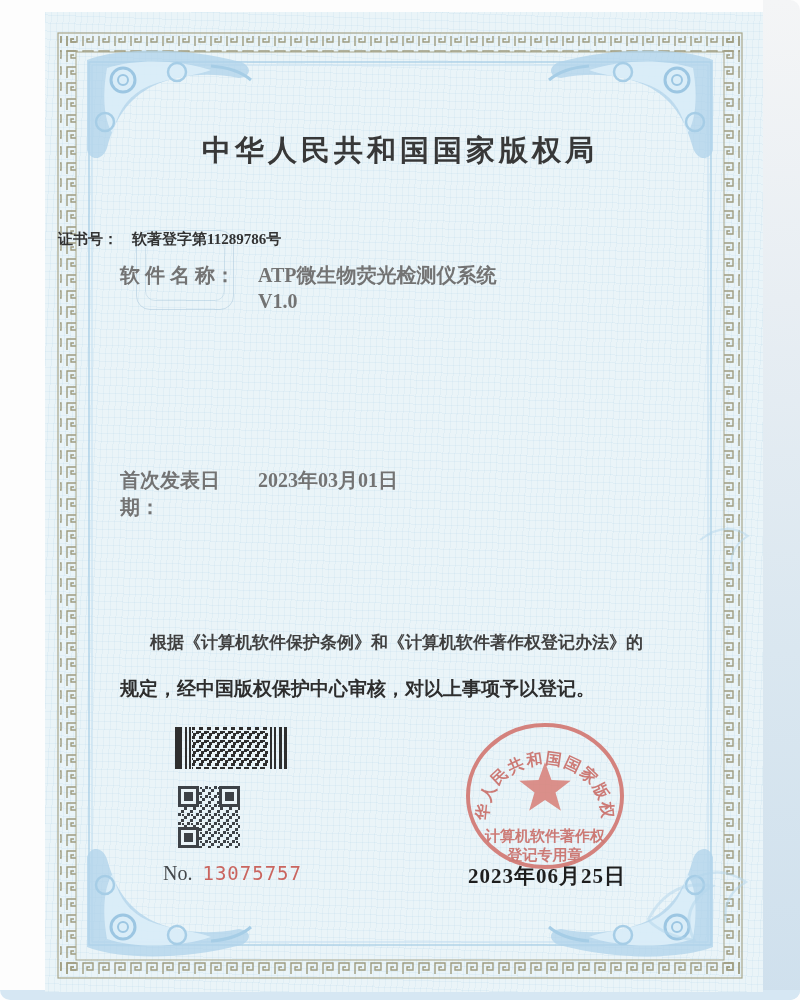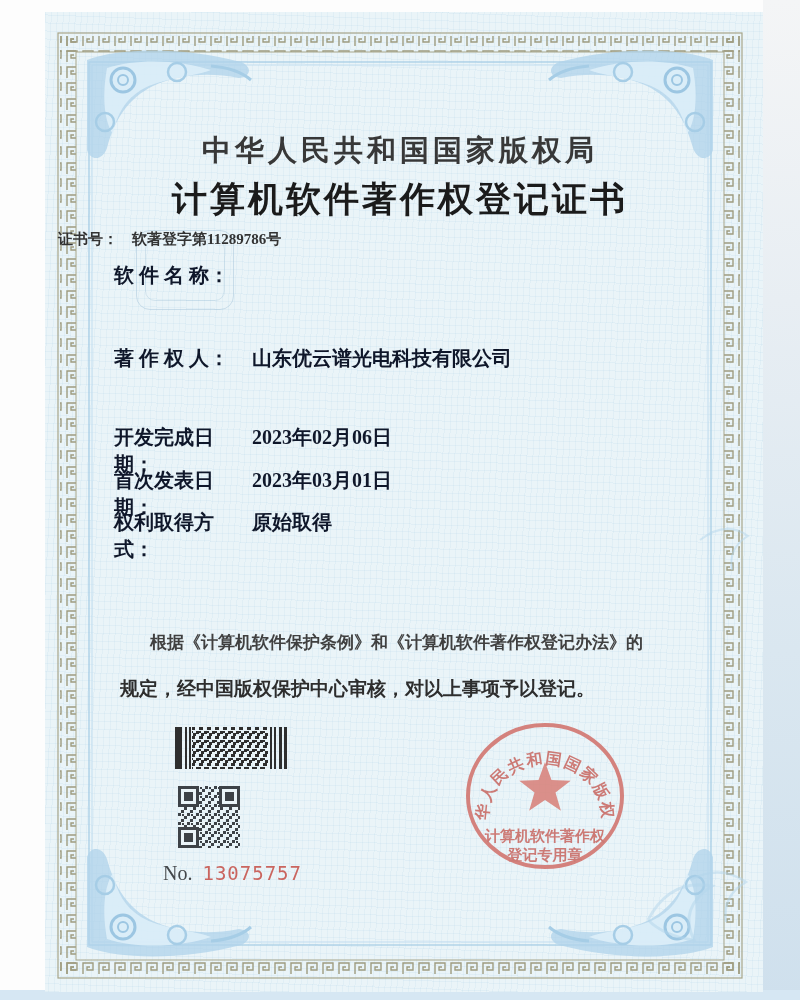--- a/index.html
+++ b/index.html
@@ -1,17 +1,17 @@
 <!DOCTYPE html>
 <html><head>
 <meta charset="utf-8">
 <style>
   html,body{margin:0;padding:0;background:#fdfdfd;}
   #stage{position:relative;width:800px;height:1000px;overflow:hidden;
-         font-family:"Liberation Serif", serif;color:#2e2e2e;}
+         font-family:"Liberation Serif", serif;color:#2e2e2e;border-radius:10px;}
   
   .right-strip{position:absolute;left:763px;top:0;width:37px;height:1000px;
     background:linear-gradient(180deg,#f4f5f6 0%,#e8eef3 30%,#dae7f0 65%,#cfe0ed 100%);}
   .bottom-strip{position:absolute;left:0;top:990px;width:800px;height:10px;background:#d6e7f3;}
   
   .paper{position:absolute;left:45px;top:12px;width:718px;height:980px;
     background-color:#eaf4f8;
     background-image:
       repeating-linear-gradient(93deg, rgba(140,190,220,0.10) 0 1px, transparent 1px 6px),
       repeating-linear-gradient(2deg, rgba(150,195,225,0.12) 0 1px, transparent 1px 8px);}
@@ -23,21 +23,21 @@
     border:1px solid rgba(150,185,210,.30);border-radius:10px;}
   
   .authority{position:absolute;left:58px;top:131px;width:684px;text-align:center;
     font-size:29px;font-weight:700;letter-spacing:4px;color:#383838;}
   .cert-title{position:absolute;left:58px;top:176px;width:684px;text-align:center;
     font-size:35px;font-weight:700;letter-spacing:3px;color:#1b1b1b;}
   .certno{position:absolute;left:58px;top:230px;width:606px;
     font-size:15px;font-weight:700;color:#333;}
   .certno .val{margin-left:14px;}
   
-  .row{position:absolute;left:114px;font-size:20px;font-weight:700;color:#0f172a;}
+  .row{position:absolute;left:120px;font-size:20px;font-weight:700;color:#737373;}
   .row .lbl{display:inline-block;width:138px;vertical-align:top;}
   .row .val{display:inline-block;vertical-align:top;line-height:26px;}
   .r0{top:262px}.r1{top:345px}.r2{top:424px}.r3{top:467px}.r4{top:509px}.r5{top:550px}.r6{top:588px}
   
   .stmt1{position:absolute;left:150px;top:631px;font-size:17px;font-weight:700;color:#404040;}
   .stmt2{position:absolute;left:120px;top:676px;font-size:19px;font-weight:700;color:#2d2d2d;}
   
   .barcode{position:absolute;left:175px;top:727px;}
   .qrcode{position:absolute;left:178px;top:786px;}
   
@@ -95,39 +95,29 @@
       <path d="M690,880 q30,-16 56,2 q-24,14 -20,40" stroke-width="2.5"></path>
       <path d="M700,540 q26,-20 48,-4 q-20,12 -16,34" stroke-width="2"></path>
     </g>
   </svg>
 
   <div class="ghost">
     <div class="inner"></div>
   </div>
 
   <div class="authority">中华人民共和国国家版权局</div>
-  <div class="cert-title">计算机软件著作权登记证书</div>
   <div class="certno">
     <span>证书号：</span><span class="val">软著登字第11289786号</span>
   </div>
 
   <div class="row r0">
-    <span class="lbl">软 件 名 称：</span>
-  </div>
-  <div class="row r1">
-    <span class="lbl">著 作 权 人：</span><span class="val">山东优云谱光电科技有限公司</span>
-  </div>
-  <div class="row r2">
-    <span class="lbl">开发完成日期：</span><span class="val">2023年02月06日</span>
+    <span class="lbl">软 件 名 称：</span><span class="val"><div>ATP微生物荧光检测仪系统</div><div>V1.0</div></span>
   </div>
   <div class="row r3">
     <span class="lbl">首次发表日期：</span><span class="val">2023年03月01日</span>
-  </div>
-  <div class="row r4">
-    <span class="lbl">权利取得方式：</span><span class="val">原始取得</span>
   </div>
 
   <div class="stmt1">根据《计算机软件保护条例》和《计算机软件著作权登记办法》的</div>
   <div class="stmt2">规定，经中国版权保护中心审核，对以上事项予以登记。</div>
 
   <svg class="barcode" width="112" height="42" viewBox="0 0 112 42">
     <defs>
       <pattern id="bcp" width="8" height="9" patternUnits="userSpaceOnUse">
         <rect x="0" y="0" width="4" height="3" fill="#2e2e2e"></rect>
         <rect x="5" y="4" width="3" height="3" fill="#2e2e2e"></rect>
@@ -177,14 +167,15 @@
     </defs>
     <ellipse cx="90" cy="81" rx="77" ry="71" fill="none" stroke="#d2736d" stroke-width="4"></ellipse>
     <path transform="translate(90,74)" fill="#d8827b" d="M0,-27 L6.5,-8.9 L25.7,-8.3 L10.5,3.4 L15.9,21.8 L0,11 L-15.9,21.8 L-10.5,3.4 L-25.7,-8.3 L-6.5,-8.9 Z"></path>
     <text font-size="16" font-weight="bold" fill="#c96a64" letter-spacing="2">
       <textPath href="#sealArc" startOffset="50%" text-anchor="middle">中华人民共和国国家版权局</textPath>
     </text>
     <text x="90" y="126" text-anchor="middle" font-size="15" font-weight="bold" fill="#c96a64">计算机软件著作权</text>
     <text x="90" y="145" text-anchor="middle" font-size="15" font-weight="bold" fill="#c96a64">登记专用章</text>
   </svg>
 
+  <div class="issue-date">2023年06月25日</div>
 
 </div>
 
 </body></html>

